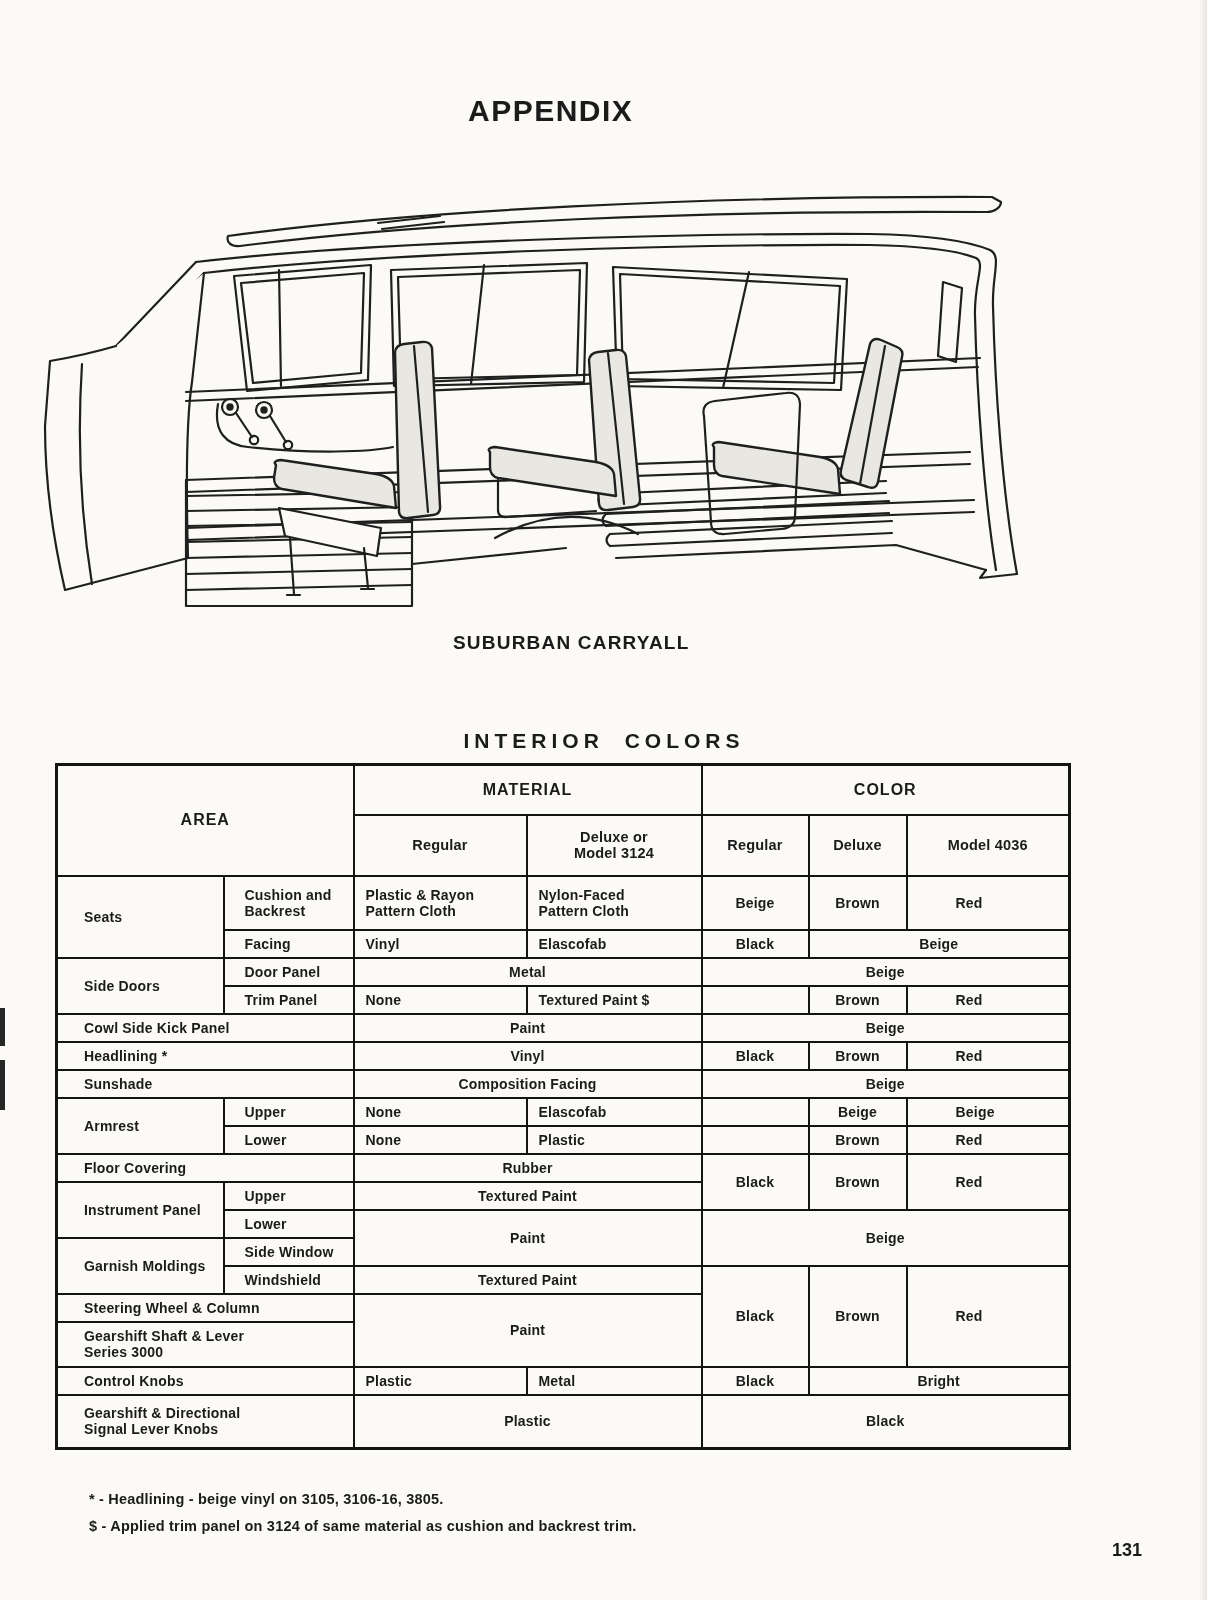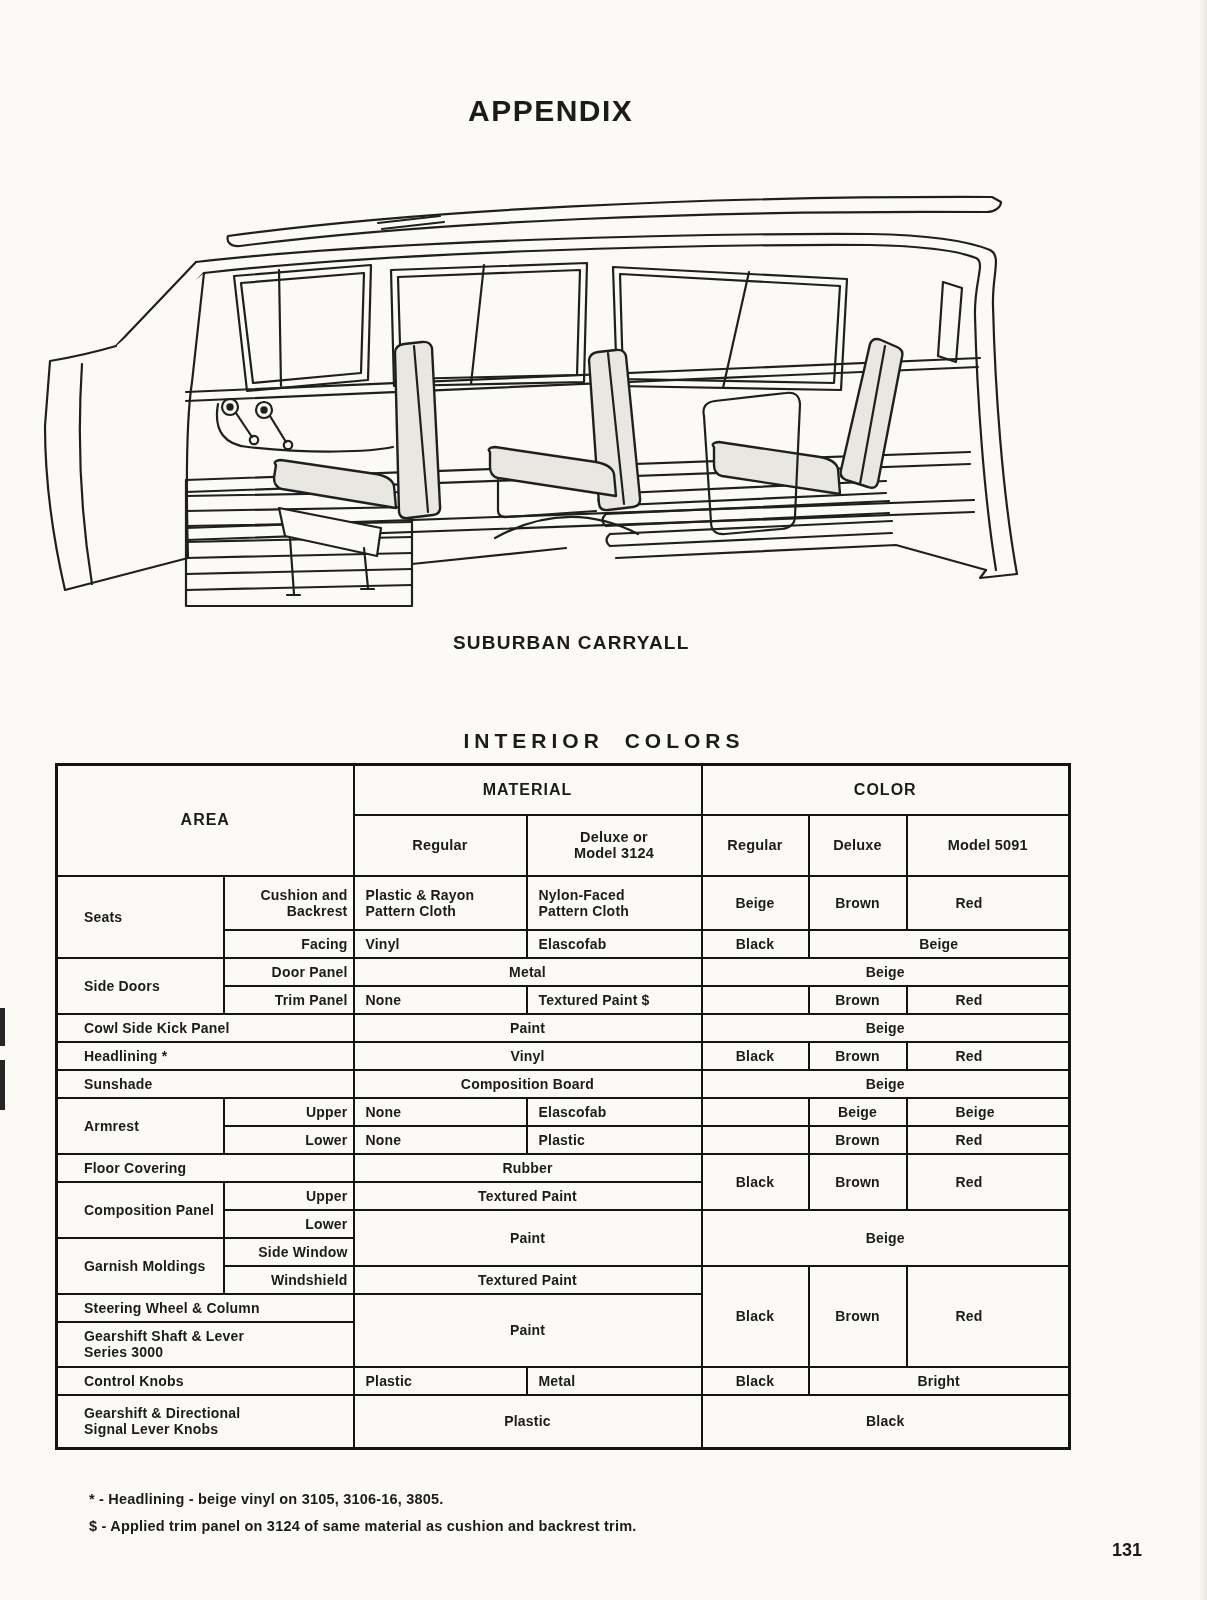--- a/index.html
+++ b/index.html
@@ -18,21 +18,21 @@
   #colors-table{left:55px;top:763px;}
   table{border-collapse:collapse;table-layout:fixed;width:1013px;border:3px solid #141414;background:#fbfaf6;}
   th,td{border:2px solid #141414;font-weight:bold;font-size:14px;color:#1b1b1b;
         padding:2px 5px;vertical-align:middle;letter-spacing:.2px;overflow:hidden;}
   tr{height:28px;}
   tr.h1{height:50px;} tr.h2{height:61px;}
   tr.lg{height:54px;} tr.md{height:45px;}
   .hd{font-size:16px;text-align:center;letter-spacing:1px;}
   .sh{font-size:14.5px;text-align:center;}
   .a1{text-align:left;padding-left:26px;}
-  .a2{text-align:right;padding-left:8px;}
+  .a2{text-align:left;padding-left:20px;}
   .m {text-align:left;padding-left:11px;margin-top:28px;}
   .mc{text-align:center;}
   .c {text-align:center;}
   .c3{text-align:left;padding-left:48px;}
   .w100{display:inline-block;max-width:100px;}
   .w112{display:inline-block;max-width:112px;text-align:left;}
   .w188{display:inline-block;max-width:188px;text-align:left;}
   .w196{display:inline-block;max-width:196px;text-align:left;}
 
   #footnotes{left:57px;top:1486px;font-size:14.5px;font-weight:bold;line-height:27px;letter-spacing:.2px;margin-left:32px;}
@@ -141,21 +141,21 @@
         <tr class="h1">
     <th class="hd" colspan="2" rowspan="2">AREA</th>
     <th class="hd" colspan="2">MATERIAL</th>
     <th class="hd" colspan="3">COLOR</th>
   </tr>
   <tr class="h2">
     <th class="sh">Regular</th>
     <th class="sh"><span class="w100">Deluxe or Model 3124</span></th>
     <th class="sh">Regular</th>
     <th class="sh">Deluxe</th>
-    <th class="sh">Model 5091</th>
+    <th class="sh">Model 4036</th>
   </tr>
 
   <tr class="lg">
     <td class="a1" rowspan="2">Seats</td>
     <td class="a2">Cushion and Backrest</td>
     <td class="m">Plastic &amp; Rayon Pattern Cloth</td>
     <td class="m"><span class="w112">Nylon-Faced Pattern Cloth</span></td>
     <td class="c">Beige</td>
     <td class="c">Brown</td>
     <td class="c3">Red</td>
@@ -188,21 +188,21 @@
   </tr>
   <tr>
     <td class="a1" colspan="2">Headlining *</td>
     <td class="mc" colspan="2">Vinyl</td>
     <td class="c">Black</td>
     <td class="c">Brown</td>
     <td class="c3">Red</td>
   </tr>
   <tr>
     <td class="a1" colspan="2">Sunshade</td>
-    <td class="mc" colspan="2">Composition Board</td>
+    <td class="mc" colspan="2">Composition Facing</td>
     <td class="c" colspan="3">Beige</td>
   </tr>
   <tr>
     <td class="a1" rowspan="2">Armrest</td>
     <td class="a2">Upper</td>
     <td class="m">None</td>
     <td class="m">Elascofab</td>
     <td class="c"></td>
     <td class="c">Beige</td>
     <td class="c3">Beige</td>
@@ -216,21 +216,21 @@
     <td class="c3">Red</td>
   </tr>
   <tr>
     <td class="a1" colspan="2">Floor Covering</td>
     <td class="mc" colspan="2">Rubber</td>
     <td class="c" rowspan="2">Black</td>
     <td class="c" rowspan="2">Brown</td>
     <td class="c3" rowspan="2">Red</td>
   </tr>
   <tr>
-    <td class="a1" rowspan="2">Composition Panel</td>
+    <td class="a1" rowspan="2">Instrument Panel</td>
     <td class="a2">Upper</td>
     <td class="mc" colspan="2">Textured Paint</td>
   </tr>
   <tr>
     <td class="a2">Lower</td>
     <td class="mc" colspan="2" rowspan="2">Paint</td>
     <td class="c" colspan="3" rowspan="2">Beige</td>
   </tr>
   <tr>
     <td class="a1" rowspan="2">Garnish Moldings</td>

